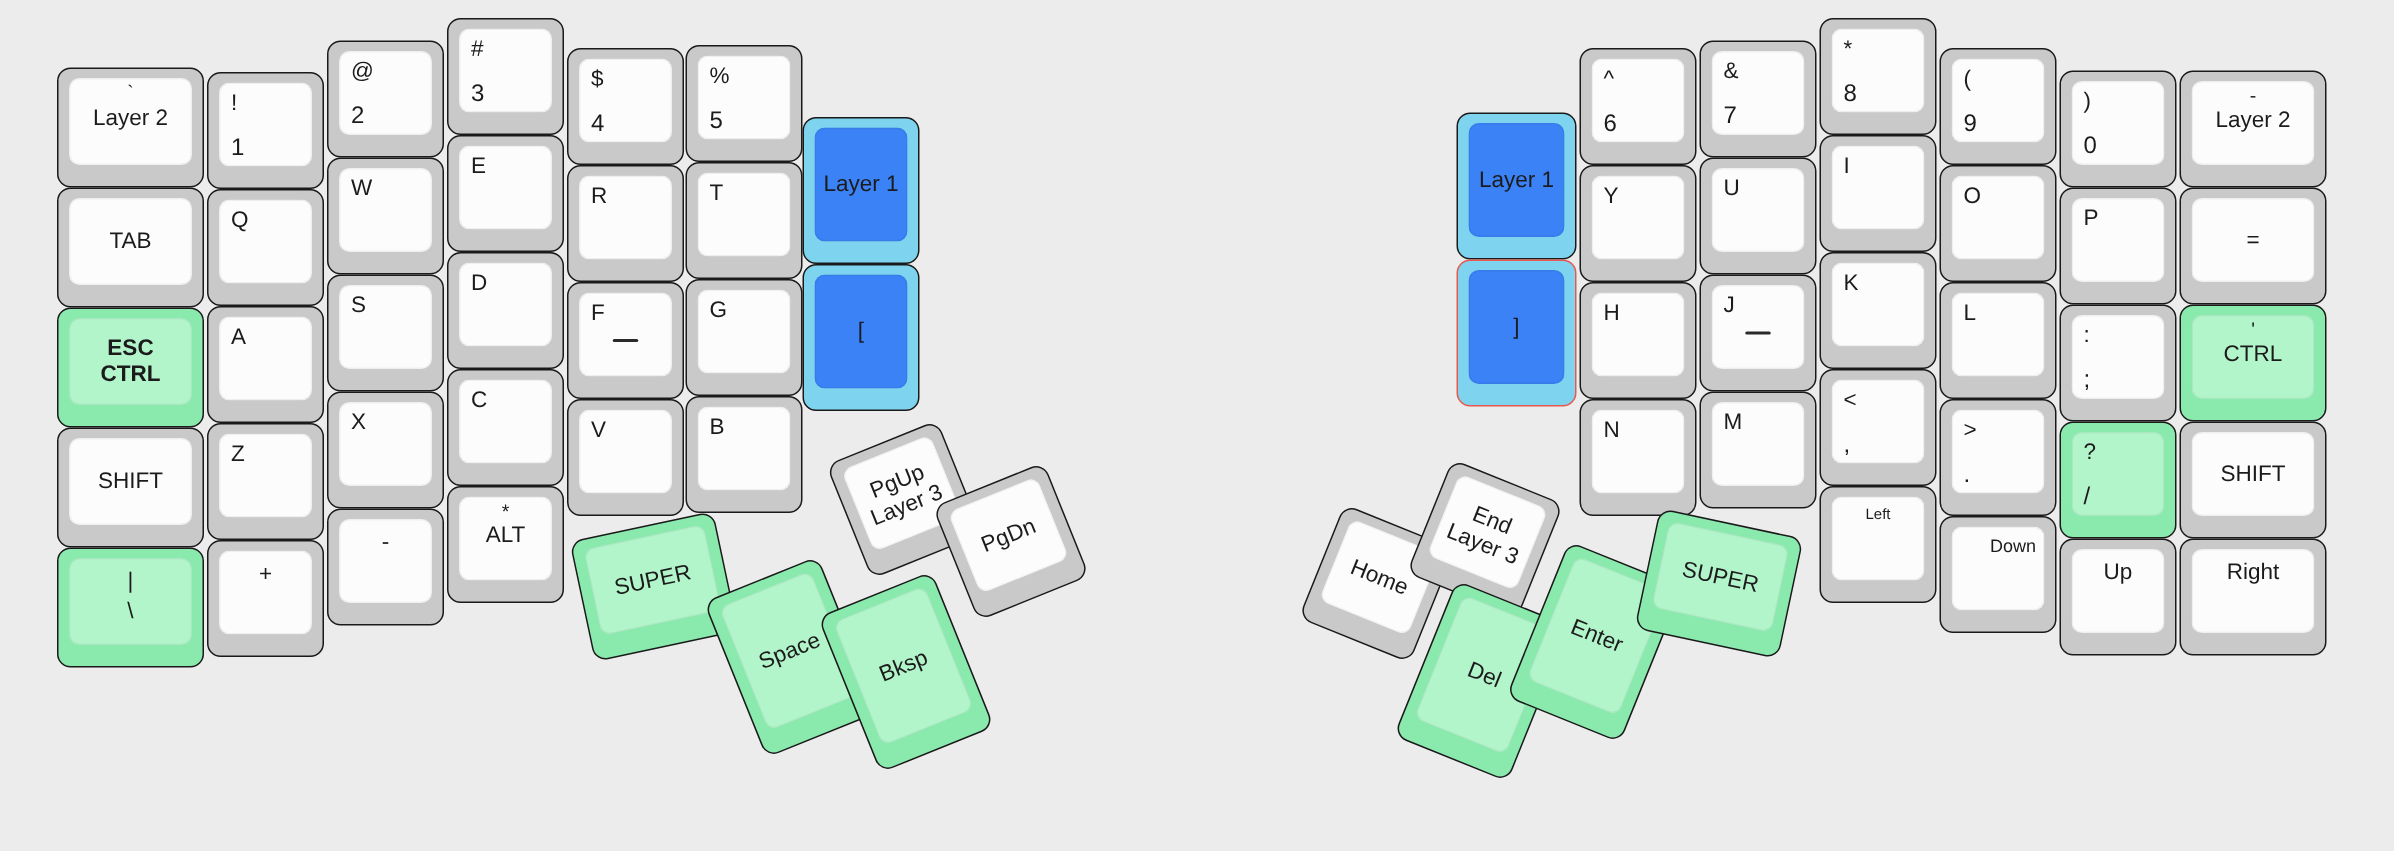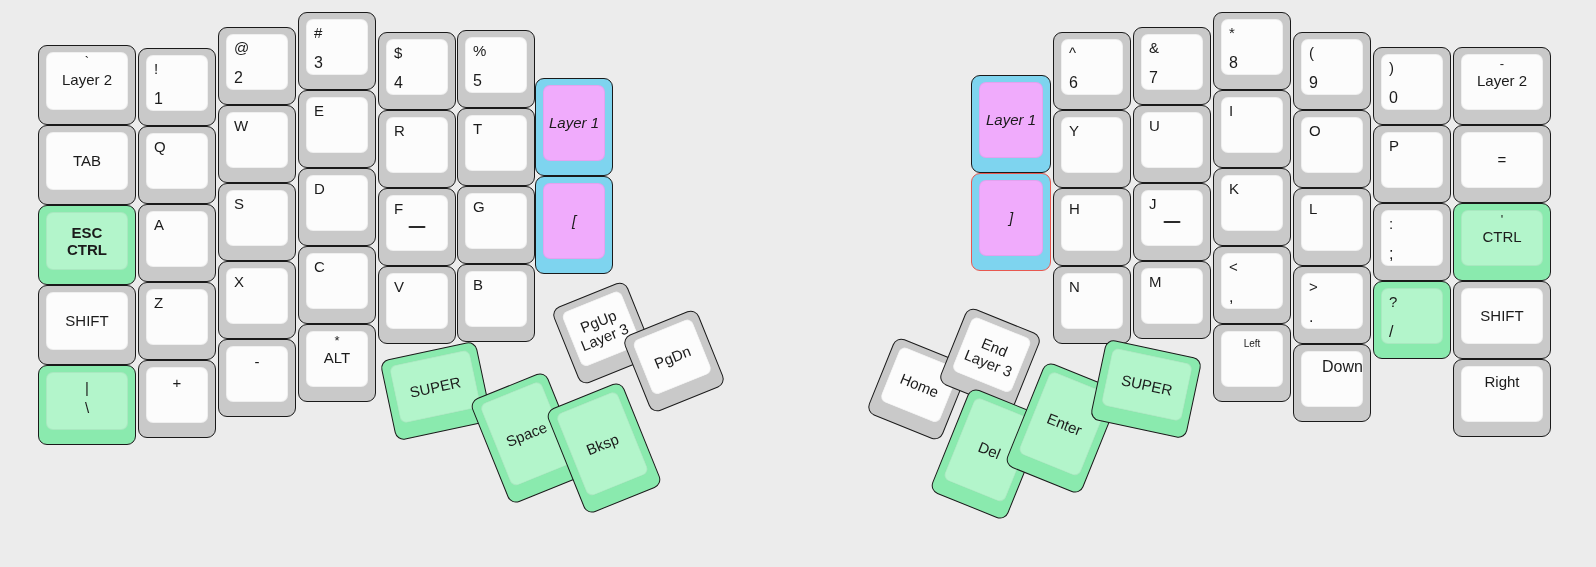--- a/index.html
+++ b/index.html
@@ -51,21 +51,21 @@
   .homing{
     position:absolute;left:50%;bottom:22px;
     transform:translateX(-50%);
     width:17px;height:2px;background:#2a2a2a;border-radius:1px;
   }
 
   
   .k-green{background:#8aeaae;}
   .k-green .cap{background:#b3f5cb;}
   .k-cyan{background:#7ed4ef;}
-  .k-cyan .cap{background:#f0abfc;font-style:italic;}
+  .k-cyan .cap{background:#3b82f6;}
   .k-sel{border-color:#e8584f;}
 
   
   .key.thumb .cap{bottom:15px;}
 </style>
 </head>
 <body>
 
 <div id="board">
     <div class="key" style="left: 38px; top: 45px; width: 98px; height: 80px;">
@@ -324,21 +324,21 @@
       </div>
     </div>
     <div class="key" style="left: 1293px; top: 266px; width: 78px; height: 78px;">
       <div class="cap">
         <span class="lg tl">&gt;</span>
         <span class="lg bl">.</span>
       </div>
     </div>
     <div class="key" style="left: 1293px; top: 344px; width: 78px; height: 78px;">
       <div class="cap">
-        <span class="lg" style="left:0;right:0;top:6px;font-size:16px;padding-left:20px;">Down</span>
+        <span class="lg" style="left:0;right:0;top:6px;font-size:12px;padding-left:20px;">Down</span>
       </div>
     </div>
     <div class="key" style="left: 1373px; top: 47px; width: 78px; height: 78px;">
       <div class="cap">
         <span class="lg tl">)</span>
         <span class="lg bl">0</span>
       </div>
     </div>
     <div class="key" style="left: 1373px; top: 125px; width: 78px; height: 78px;">
       <div class="cap">
@@ -348,20 +348,25 @@
     <div class="key" style="left: 1373px; top: 203px; width: 78px; height: 78px;">
       <div class="cap">
         <span class="lg tl">:</span>
         <span class="lg bl">;</span>
       </div>
     </div>
     <div class="key k-green" style="left: 1373px; top: 281px; width: 78px; height: 78px;">
       <div class="cap">
         <span class="lg tl">?</span>
         <span class="lg bl">/</span>
+      </div>
+    </div>
+    <div class="key" style="left: 1373px; top: 359px; width: 78px; height: 78px;">
+      <div class="cap">
+        <span class="lg" style="left:0;right:0;top:6px;font-size:15px;">Up</span>
       </div>
     </div>
     <div class="key" style="left: 1453px; top: 47px; width: 98px; height: 78px;">
       <div class="cap">
         <span class="lg topc">-</span>
         <span class="lg midc">Layer 2</span>
       </div>
     </div>
     <div class="key" style="left: 1453px; top: 125px; width: 98px; height: 78px;">
       <div class="cap">

